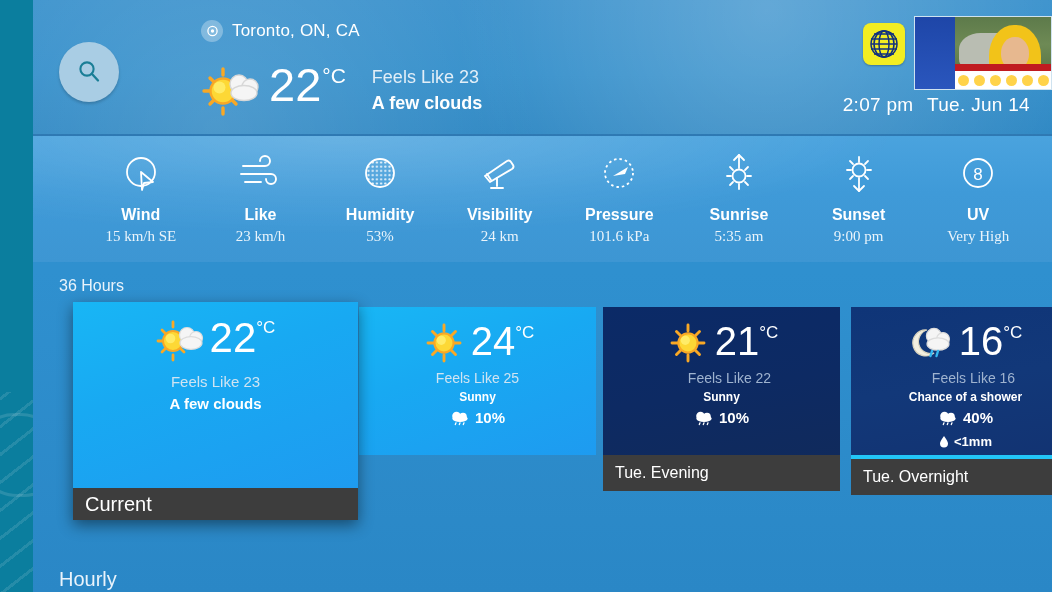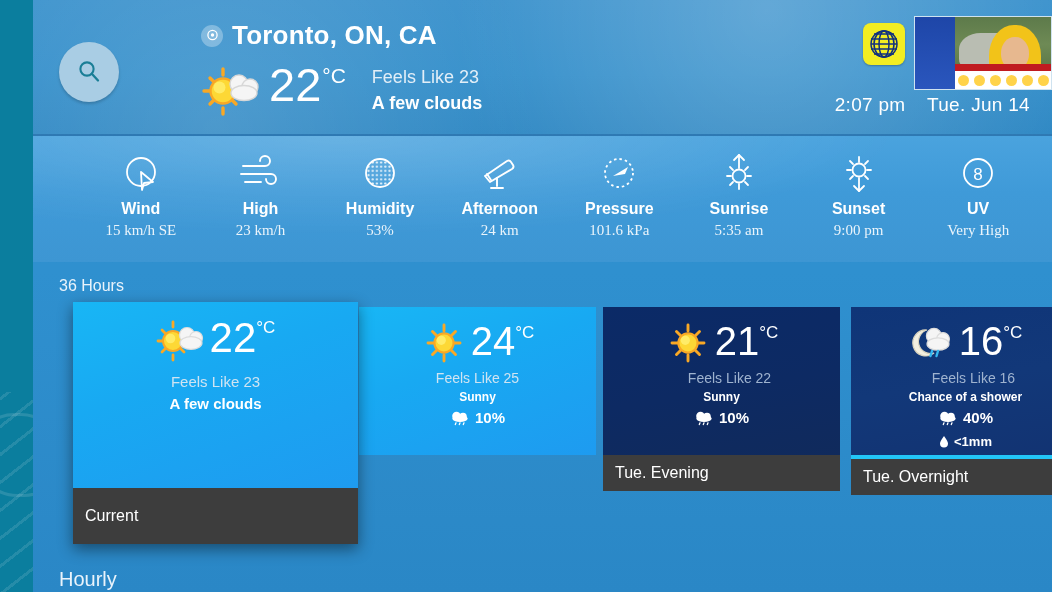--- a/index.html
+++ b/index.html
@@ -57,21 +57,21 @@
   #loc-row {
     position: absolute; left: 168px; top: 20px;
     display: flex; align-items: center; gap: 9px;
   }
   #loc-pin {
     width: 22px; height: 22px; border-radius: 50%;
     background: rgba(255,255,255,.30);
     display: flex; align-items: center; justify-content: center;
   }
   #loc-name {
-    font-size: 26px; font-weight: bold; color: #ffffff;
+    font-size: 17px; font-weight: normal; color: #ffffff;
     letter-spacing: .2px;
   }
 
   #cur-row {
     position: absolute; left: 168px; top: 58px;
     display: flex; align-items: flex-start;
   }
   #cur-icon { width: 62px; height: 56px; margin-top: 4px; }
   #cur-temp {
     font-size: 47px; font-weight: 300; color: #ffffff;
@@ -130,38 +130,38 @@
   }
   #thumb .tstrip i {
     display:inline-block; width:11px; height:11px; margin:4px 2px 0 3px;
     background:#ffd34a; border-radius:50%;
   }
   #stamp {
     position: absolute; right: 22px; top: 94px;
     font-size: 19px; color: #ffffff; letter-spacing: .3px;
     white-space: nowrap;
   }
-  #stamp span { margin-left: 16px; }
+  #stamp span { margin-left: 8px; }
 
   
   #cond {
     position: relative; height: 128px; width: 100%;
     background:
       radial-gradient(ellipse at 30% 0%, rgba(255,255,255,.17) 0%, rgba(255,255,255,0) 55%),
       linear-gradient(180deg,#4aa3de 0%, #3f9ad8 45%, #3d96d3 100%);
     border-top: 2px solid rgba(20,70,120,.35);
     display: flex; align-items: flex-start;
     padding: 14px 14px 0 48px;
   }
   .cond-item {
     flex: 1; display: flex; flex-direction: column; align-items: center;
     cursor: pointer;
   }
   .cond-ico { height: 48px; display:flex; align-items:center; justify-content:center; }
-  .cond-label { font-size: 16px; font-weight: bold; color:#ffffff; margin-top: 2px; }
+  .cond-label { font-size: 16px; font-weight: bold; color:#ffffff; margin-top: 8px; }
   .cond-value { font-size: 15px; color:#eaf4fb; margin-top: 4px; font-family: Liberation Serif, serif; }
 
   
   #sec-title {
     position: absolute; left: 26px; top: 277px;
     font-size: 16px; color: #e9f3fb; font-weight: 400;
   }
 
   #cards {
     position: absolute; left: 8px; top: 307px; width: 1011px; height: 215px;
@@ -199,21 +199,21 @@
     height: 36px; background: #3d3d3d; color:#ffffff;
     font-size: 16px; display:flex; align-items:center; padding-left: 12px;
   }
 
   
   #card-current {
     top: -5px; width: 285px; left: 32px; z-index: 5;
     box-shadow: 0 5px 14px rgba(0,0,0,.45);
   }
   #card-current .body { height: 186px; }
-  #card-current .label { height: 56px; font-size: 16px; }
+  #card-current .label { height: 32px; font-size: 20px; }
   #card-current .ctemp { font-size: 42px; line-height:47px; }
   #card-current .cico { width: 50px; height: 46px; }
   #card-current .cfeels { font-size: 15px; margin-top: 10px; }
   #card-current .cdesc  { font-size: 15px; margin-top: 5px; }
 
   #card-aft  { left: 318px; }
   #card-eve  { left: 562px; }
   #card-ovn  { left: 810px; width: 229px; }
 
   
@@ -329,21 +329,21 @@
     <div class="cond-item">
       <span class="cond-ico">
         <svg width="46" height="44" viewBox="0 0 46 44">
           <g fill="none" stroke="#ffffff" stroke-width="1.9" stroke-linecap="round">
             <path d="M6 14 H28 a5 5 0 1 0 -5 -5"></path>
             <path d="M4 22 H34 a5 5 0 1 1 -5 5"></path>
             <path d="M8 30 H24"></path>
           </g>
         </svg>
       </span>
-      <span class="cond-label">High</span>
+      <span class="cond-label">Like</span>
       <span class="cond-value">23 km/h</span>
     </div>
 
     <div class="cond-item">
       <span class="cond-ico">
         <svg width="44" height="44" viewBox="0 0 44 44">
           <defs>
             <pattern id="dots" width="4.2" height="4.2" patternUnits="userSpaceOnUse">
               <circle cx="2.1" cy="2.1" r="1.15" fill="#ffffff" opacity=".85"></circle>
             </pattern>
@@ -359,21 +359,21 @@
       <span class="cond-ico">
         <svg width="46" height="44" viewBox="0 0 46 44">
           <g fill="none" stroke="#ffffff" stroke-width="1.9" stroke-linejoin="round" stroke-linecap="round">
             <path d="M8 24 L30 9 a3 3 0 0 1 4 1 l2 3 a3 3 0 0 1 -1 4 L13 30 Z"></path>
             <line x1="20" y1="26" x2="20" y2="34"></line>
             <line x1="14" y1="36" x2="26" y2="36"></line>
             <line x1="10" y1="22" x2="14" y2="28"></line>
           </g>
         </svg>
       </span>
-      <span class="cond-label">Afternoon</span>
+      <span class="cond-label">Visibility</span>
       <span class="cond-value">24 km</span>
     </div>
 
     <div class="cond-item">
       <span class="cond-ico">
         <svg width="46" height="44" viewBox="0 0 46 44">
           <circle cx="23" cy="21" r="14" fill="none" stroke="#ffffff" stroke-width="1.8" stroke-dasharray="2.5 3"></circle>
           <path d="M17 24 L32 15 L29 22 Z" fill="#ffffff"></path>
         </svg>
       </span>

